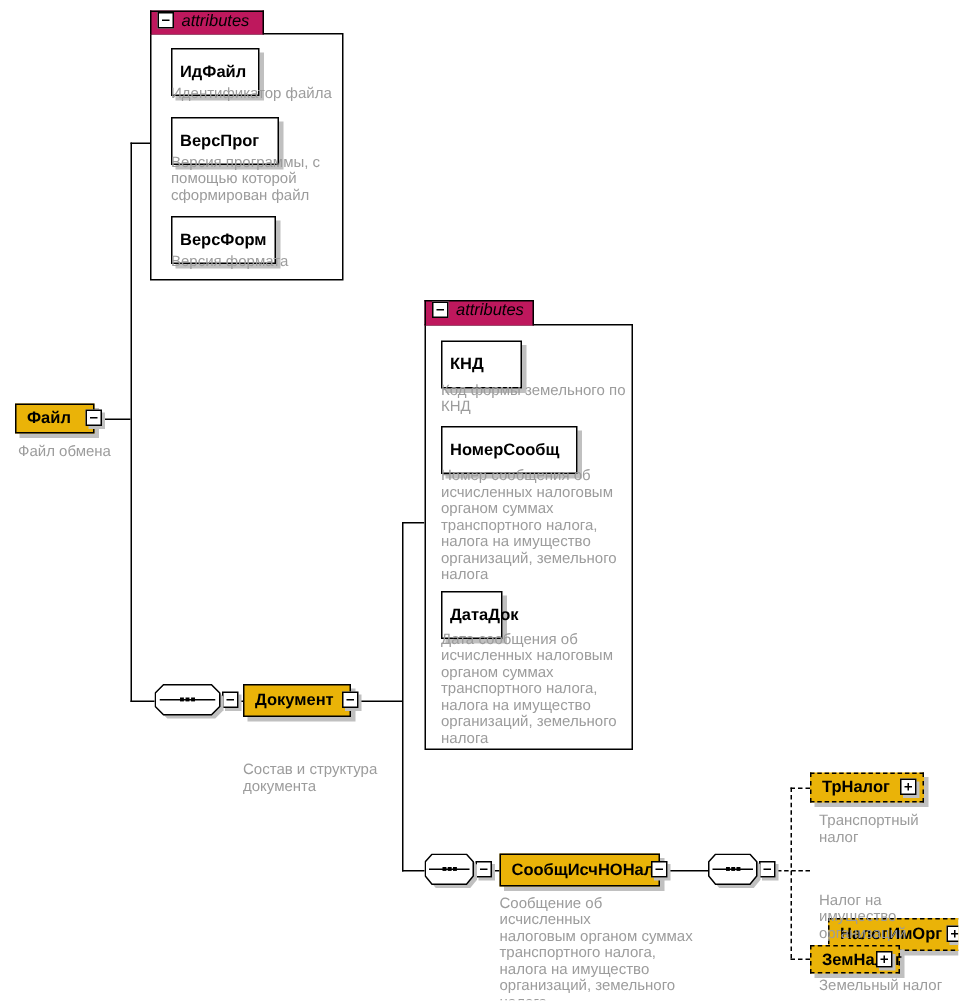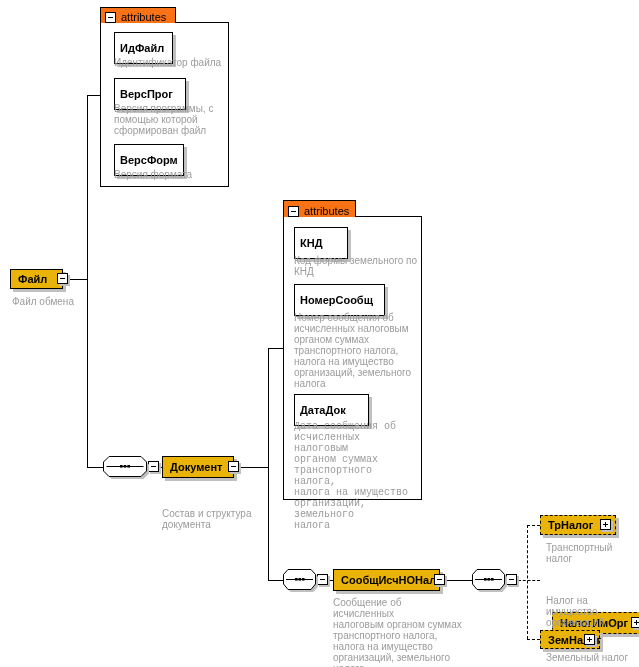--- a/index.html
+++ b/index.html
@@ -22,22 +22,22 @@
         font-weight:bold;font-size:11px;color:#000;padding:15px 5px;}
   
   .exp{position:absolute;width:11px;height:11px;background:#fff;border:1px solid #000;
        box-shadow:2px 2px 0 #c0c0c0;}
   .exp::before{content:"";position:absolute;left:2px;right:2px;top:4px;height:1px;background:#000;}
   .exp.plus::after{content:"";position:absolute;top:2px;bottom:2px;left:4px;width:1px;background:#000;}
   .exp.flat{box-shadow:none;position:relative;flex:0 0 auto;}
   .on-right{right:-6px;top:50%;margin-top:-6px;}
   .in-right{right:4px;top:50%;margin-top:-6px;}
   
-  .attr-tab{position:absolute;background:#f97316;border:1px solid #000;border-bottom:none;
-            display:flex;align-items:flex-end;font-size:11px;
+  .attr-tab{position:absolute;background:#be185d;border:1px solid #000;border-bottom:none;
+            display:flex;align-items:flex-start;font-style:italic;font-size:11px;
             padding-left:4px;z-index:3;}
   .attr-tab .tlbl{margin-left:5px;}
   .attr-body{position:absolute;background:#fff;border:1px solid #000;z-index:1;}
   
   .cap{position:absolute;color:#9c9c9c;font-size:10px;line-height:11px;
        white-space:pre-line;z-index:2;}
   .seq{position:absolute;}
   .z{z-index:2;}
 </style>
 </head>
@@ -125,24 +125,24 @@
     <span class="lbl">НомерСообщ</span>
   </div>
   <div class="cap" style="left:294px;top:312px;width:125px;">Номер сообщения об
 исчисленных налоговым
 органом суммах
 транспортного налога,
 налога на имущество
 организаций, земельного
 налога</div>
 
-  <div class="abox z" style="left:294px;top:394px;width:75px;height:21px;">
+  <div class="abox z" style="left:294px;top:394px;width:41px;height:21px;">
     <span class="lbl">ДатаДок</span>
   </div>
-  <div class="cap" style="left:294px;top:421px;width:125px;font-family:Liberation Mono, monospace;">Дата сообщения об
+  <div class="cap" style="left:294px;top:421px;width:125px;">Дата сообщения об
 исчисленных налоговым
 органом суммах
 транспортного налога,
 налога на имущество
 организаций, земельного
 налога</div>
 
   <div class="seq z" style="left:283px;top:569px;">
     <svg width="36" height="24" viewBox="0 0 36 24">
       <polygon points="7.5,3 30.5,3 35,7.5 35,17.5 30.5,23 7.5,23 3,17.5 3,7.5" fill="#c0c0c0"></polygon>

